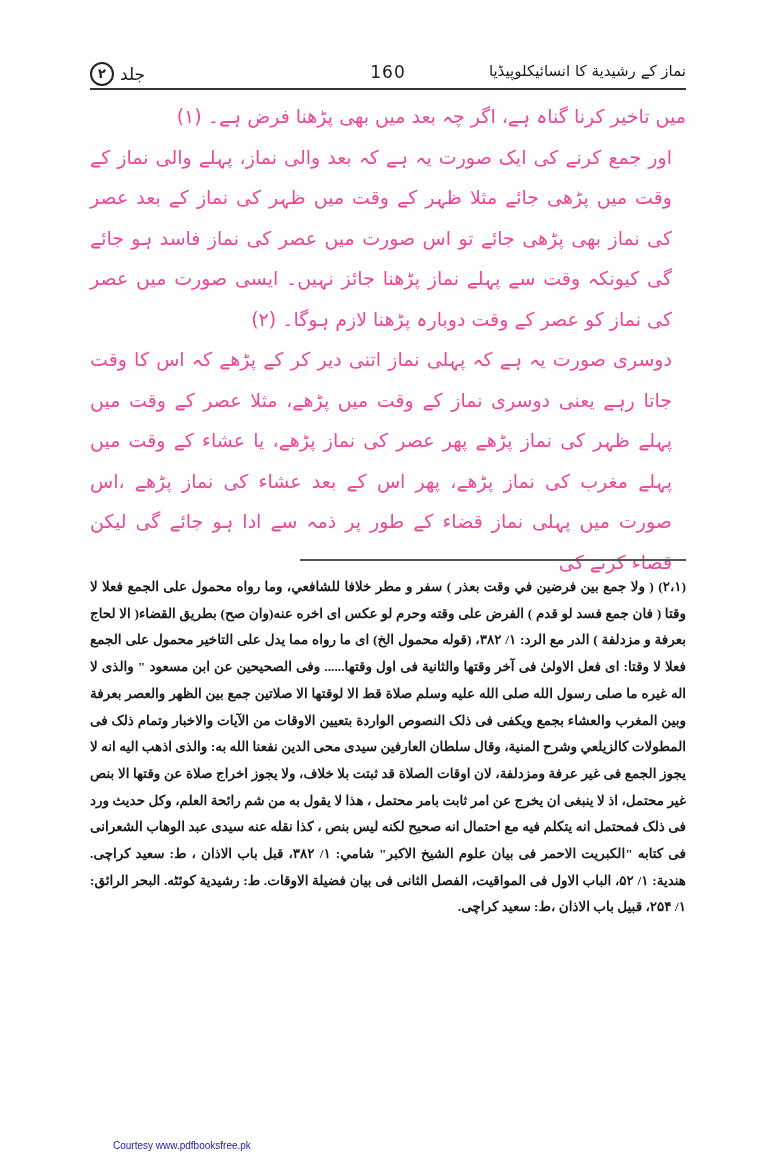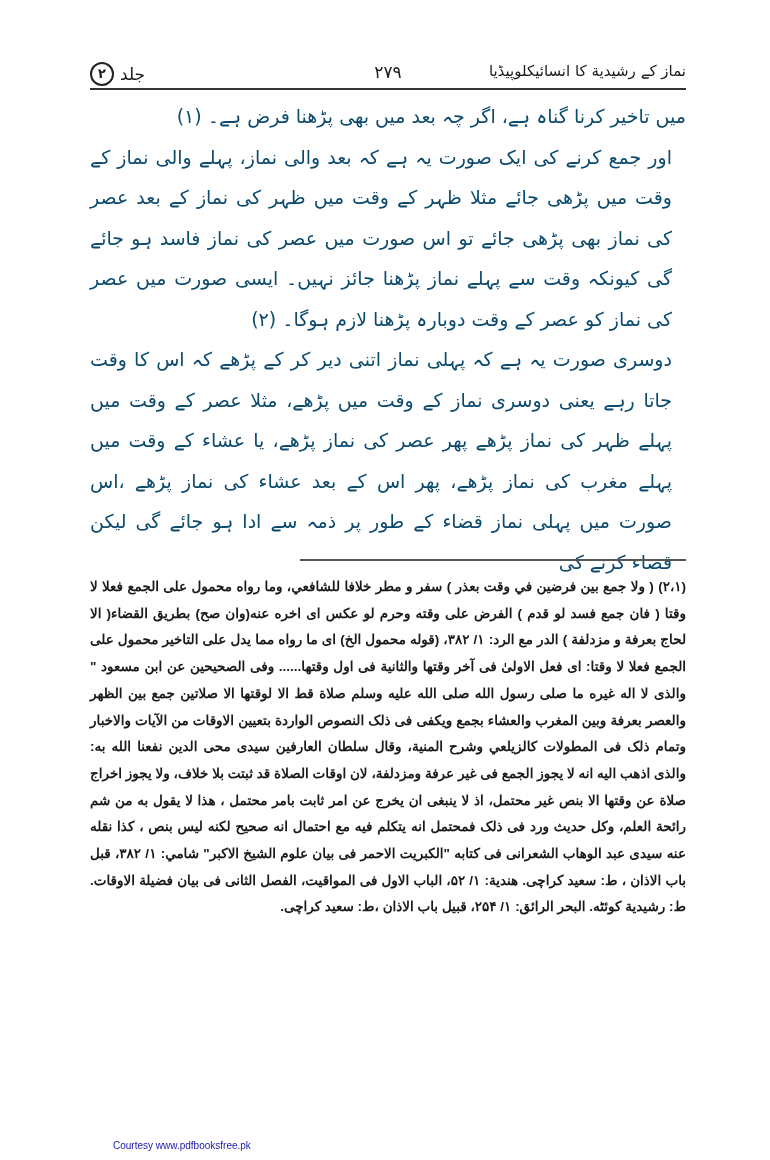--- a/index.html
+++ b/index.html
@@ -81,21 +81,21 @@
       position: absolute;
       top: 96px;
       left: 0;
       width: 596px;
       direction: rtl;
       text-align: justify;
       text-align-last: right;
       font-family: "DejaVu Sans", sans-serif;
       font-size: 19px;
       line-height: 40.5px;
-      color: #0c4a6e;
+      color: #ec4899;
     }
     .main-text p {
       margin: 0;
     }
     .main-text p.indent {
       padding-right: 14px;
     }
     .footnote-rule {
       position: absolute;
       top: 559px;
@@ -106,21 +106,21 @@
     }
     
     .footnotes {
       position: absolute;
       top: 574px;
       left: 0;
       width: 596px;
       direction: rtl;
       text-align: justify;
       text-align-last: right;
-      font-family: Liberation Sans, sans-serif;
+      font-family: Liberation Serif, serif;
       font-size: 13.5px;
       font-weight: bold;
       line-height: 26.7px;
       color: #1a1a1a;
     }
     .footnotes p {
       margin: 0;
     }
     .courtesy {
       position: absolute;
@@ -136,21 +136,21 @@
 </head>
 <body>
 
 <div class="page">
 
   <div class="running-header">
     <div class="hdr-volume">
       <span>جلد</span>
       <span class="vol-circle">۲</span>
     </div>
-    <div class="hdr-page">۲۷۹</div>
+    <div class="hdr-page">160</div>
     <div class="hdr-title">نماز کے رشيدية کا انسائیکلوپیڈیا</div>
   </div>
 
   <div class="header-rule"></div>
 
   <div class="main-text">
     <p>میں تاخیر کرنا گناہ ہے، اگر چہ بعد میں بھی پڑھنا فرض ہے۔ (۱)</p>
     <p class="indent">اور جمع کرنے کی ایک صورت یہ ہے کہ بعد والی نماز، پہلے والی نماز کے وقت میں پڑھی جائے مثلا ظہر کے وقت میں ظہر کی نماز کے بعد عصر کی نماز بھی پڑھی جائے تو اس صورت میں عصر کی نماز فاسد ہو جائے گی کیونکہ وقت سے پہلے نماز پڑھنا جائز نہیں۔ ایسی صورت میں عصر کی نماز کو عصر کے وقت دوبارہ پڑھنا لازم ہوگا۔ (۲)</p>
     <p class="indent">دوسری صورت یہ ہے کہ پہلی نماز اتنی دیر کر کے پڑھے کہ اس کا وقت جاتا رہے یعنی دوسری نماز کے وقت میں پڑھے، مثلا عصر کے وقت میں پہلے ظہر کی نماز پڑھے پھر عصر کی نماز پڑھے، یا عشاء کے وقت میں پہلے مغرب کی نماز پڑھے، پھر اس کے بعد عشاء کی نماز پڑھے ،اس صورت میں پہلی نماز قضاء کے طور پر ذمہ سے ادا ہو جائے گی لیکن قضاء کرنے کی</p>
   </div>

